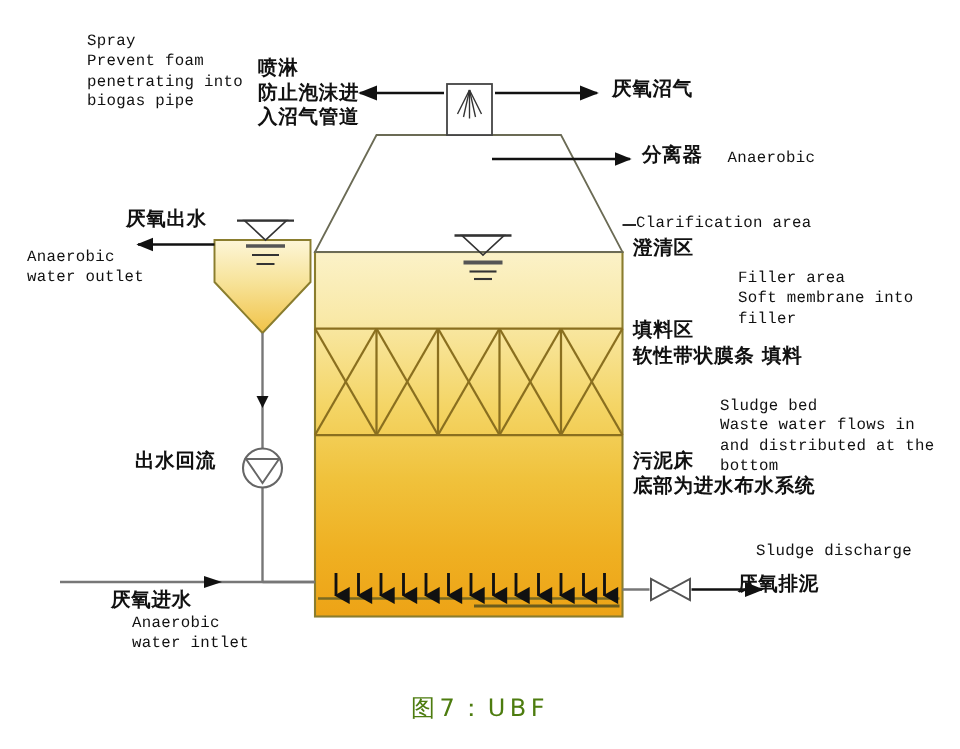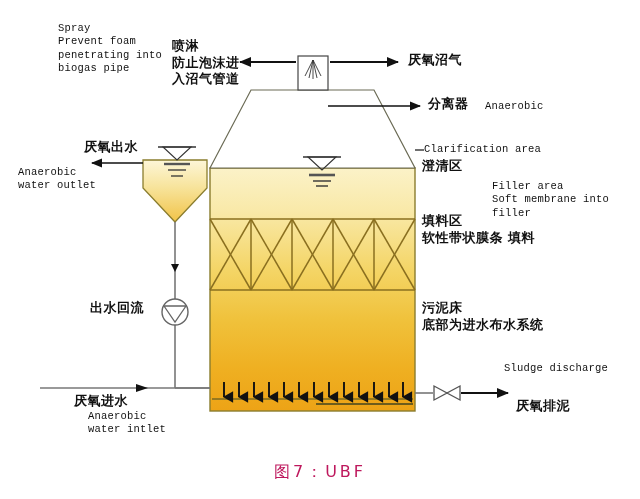--- a/index.html
+++ b/index.html
@@ -11,21 +11,21 @@
   #stage{position:absolute;left:0;top:0;width:640px;height:350px;}
   svg#diagram{position:absolute;left:0;top:0;width:640px;height:499px;}
 
   .lbl{position:absolute;white-space:pre;color:#111;line-height:1.28;}
   .en{font-family:"Liberation Mono","DejaVu Sans Mono",monospace;font-size:10.5px;letter-spacing:.2px;}
   .cn{font-family:"DejaVu Sans","Liberation Sans",sans-serif;font-size:13px;font-weight:700;letter-spacing:.5px;}
 
   .caption{
     position:absolute;left:0;top:462px;width:640px;text-align:center;
     font-family:"DejaVu Sans","Liberation Sans",sans-serif;
-    font-size:16px;letter-spacing:3px;color:#be185d;
+    font-size:16px;letter-spacing:3px;color:#4d7c0f;
   }
 </style>
 </head>
 <body>
 
 <div id="stage">
 
   <svg id="diagram" viewBox="0 0 640 499">
     <defs>
       <linearGradient id="liqMain" x1="0" y1="0" x2="0" y2="1">
@@ -179,25 +179,29 @@
 
   <div class="lbl en" style="left:424px;top:143px;">Clarification area</div>
   <div class="lbl cn" style="left:422px;top:158px;">澄清区</div>
 
   <div class="lbl en" style="left:492px;top:180px;">Filler area
 Soft membrane into
 filler</div>
   <div class="lbl cn" style="left:422px;top:213px;">填料区
 软性带状膜条 填料</div>
 
+  <div class="lbl en" style="left:480px;top:265px;">Sludge bed
+Waste water flows in
+and distributed at the
+bottom</div>
   <div class="lbl cn" style="left:422px;top:300px;">污泥床
 底部为进水布水系统</div>
 
   <div class="lbl en" style="left:504px;top:362px;">Sludge discharge</div>
-  <div class="lbl cn" style="left:516px;top:382px;margin-top:16px;">厌氧排泥</div>
+  <div class="lbl cn" style="left:492px;top:382px;">厌氧排泥</div>
 
   <div class="lbl cn" style="left:84px;top:139px;">厌氧出水</div>
   <div class="lbl en" style="left:18px;top:166px;">Anaerobic
 water outlet</div>
 
   <div class="lbl cn" style="left:90px;top:300px;">出水回流</div>
 
   <div class="lbl cn" style="left:38px;top:393px;margin-left:36px;">厌氧进水</div>
   <div class="lbl en" style="left:88px;top:410px;">Anaerobic
 water intlet</div>

